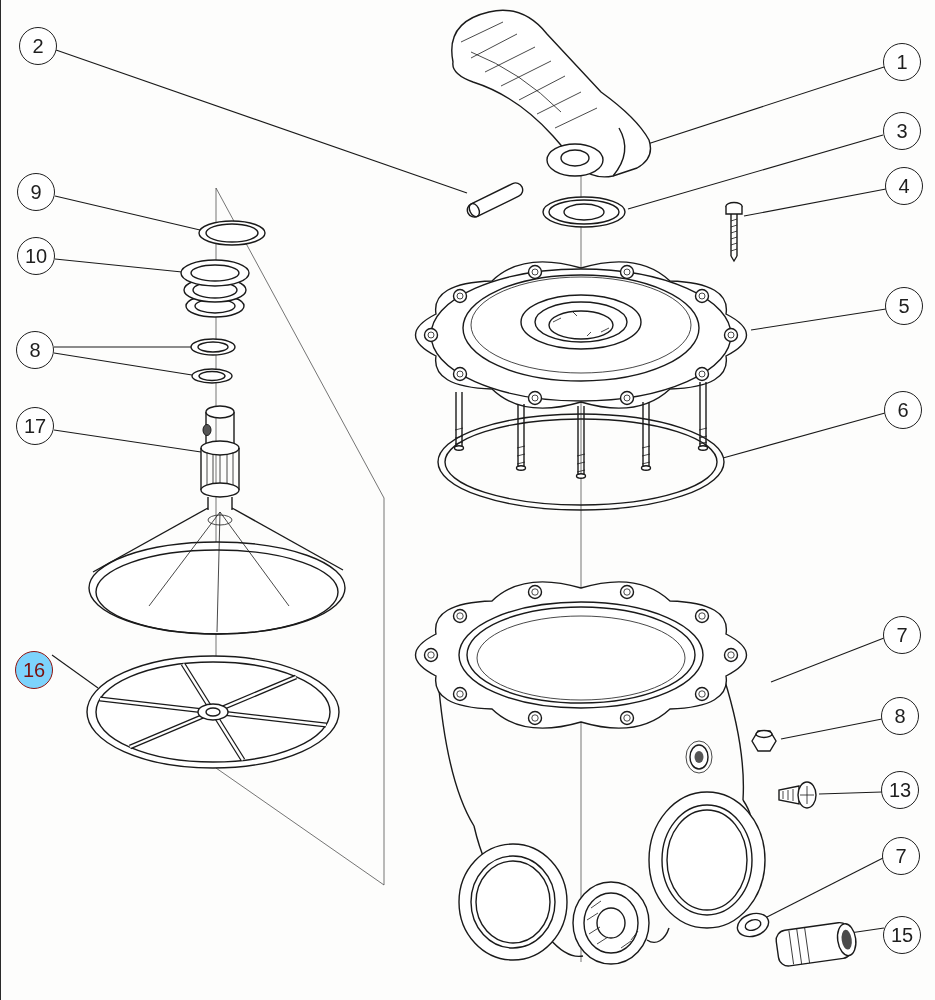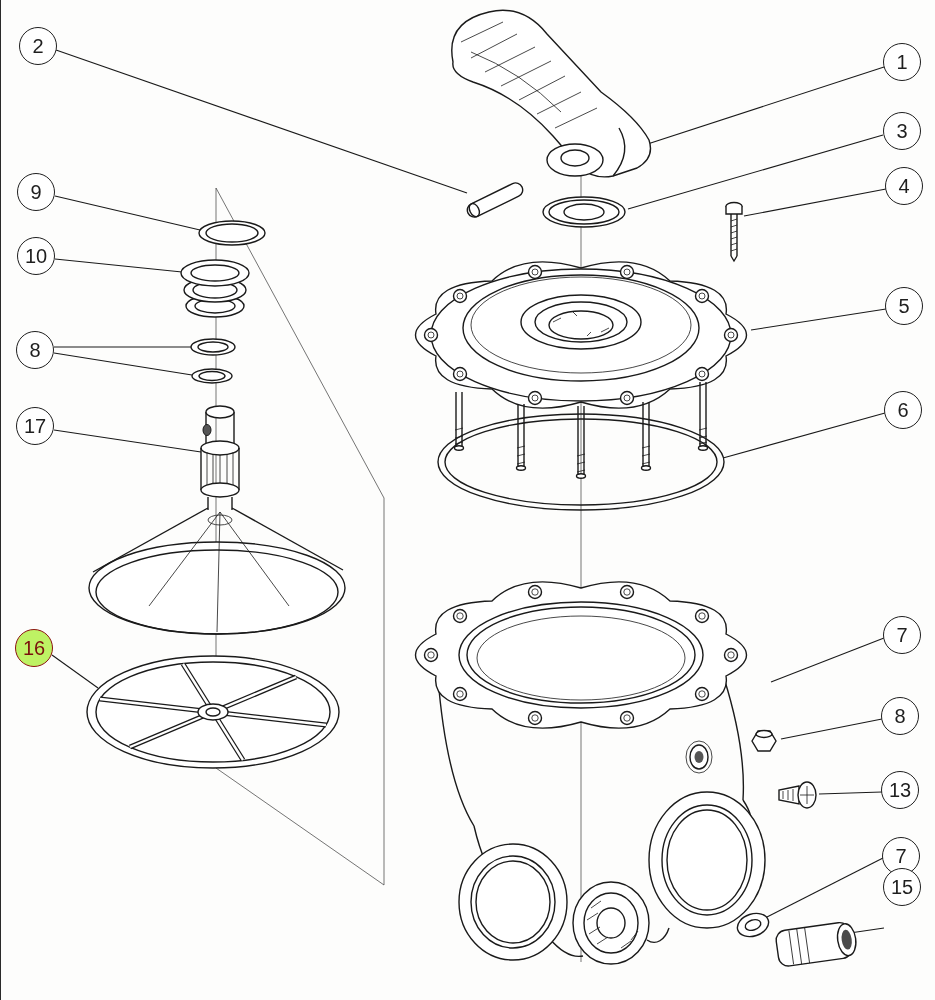--- a/index.html
+++ b/index.html
@@ -358,20 +358,20 @@
     </div>
 <div class="callout" style="left:15px;top:407px">
       <span class="callout-num">17</span>
     </div>
 <div class="callout" style="left:880px;top:771px">
       <span class="callout-num">13</span>
     </div>
 <div class="callout" style="left:881px;top:837px">
       <span class="callout-num">7</span>
     </div>
-<div class="callout" style="left:882px;top:868px">
+<div class="callout" style="left:882px;top:916px">
       <span class="callout-num">15</span>
     </div>
-<div class="callout highlight" style="left: 14px; top: 629px; background: #bef264; border-color: rgb(140, 20, 16); color: rgb(122, 16, 12);">
+<div class="callout highlight" style="left: 14px; top: 651px; background: #7dd3fc; border-color: rgb(140, 20, 16); color: rgb(122, 16, 12);">
       <span class="callout-num">16</span>
     </div>
 
 </div>
 
 </body></html>

